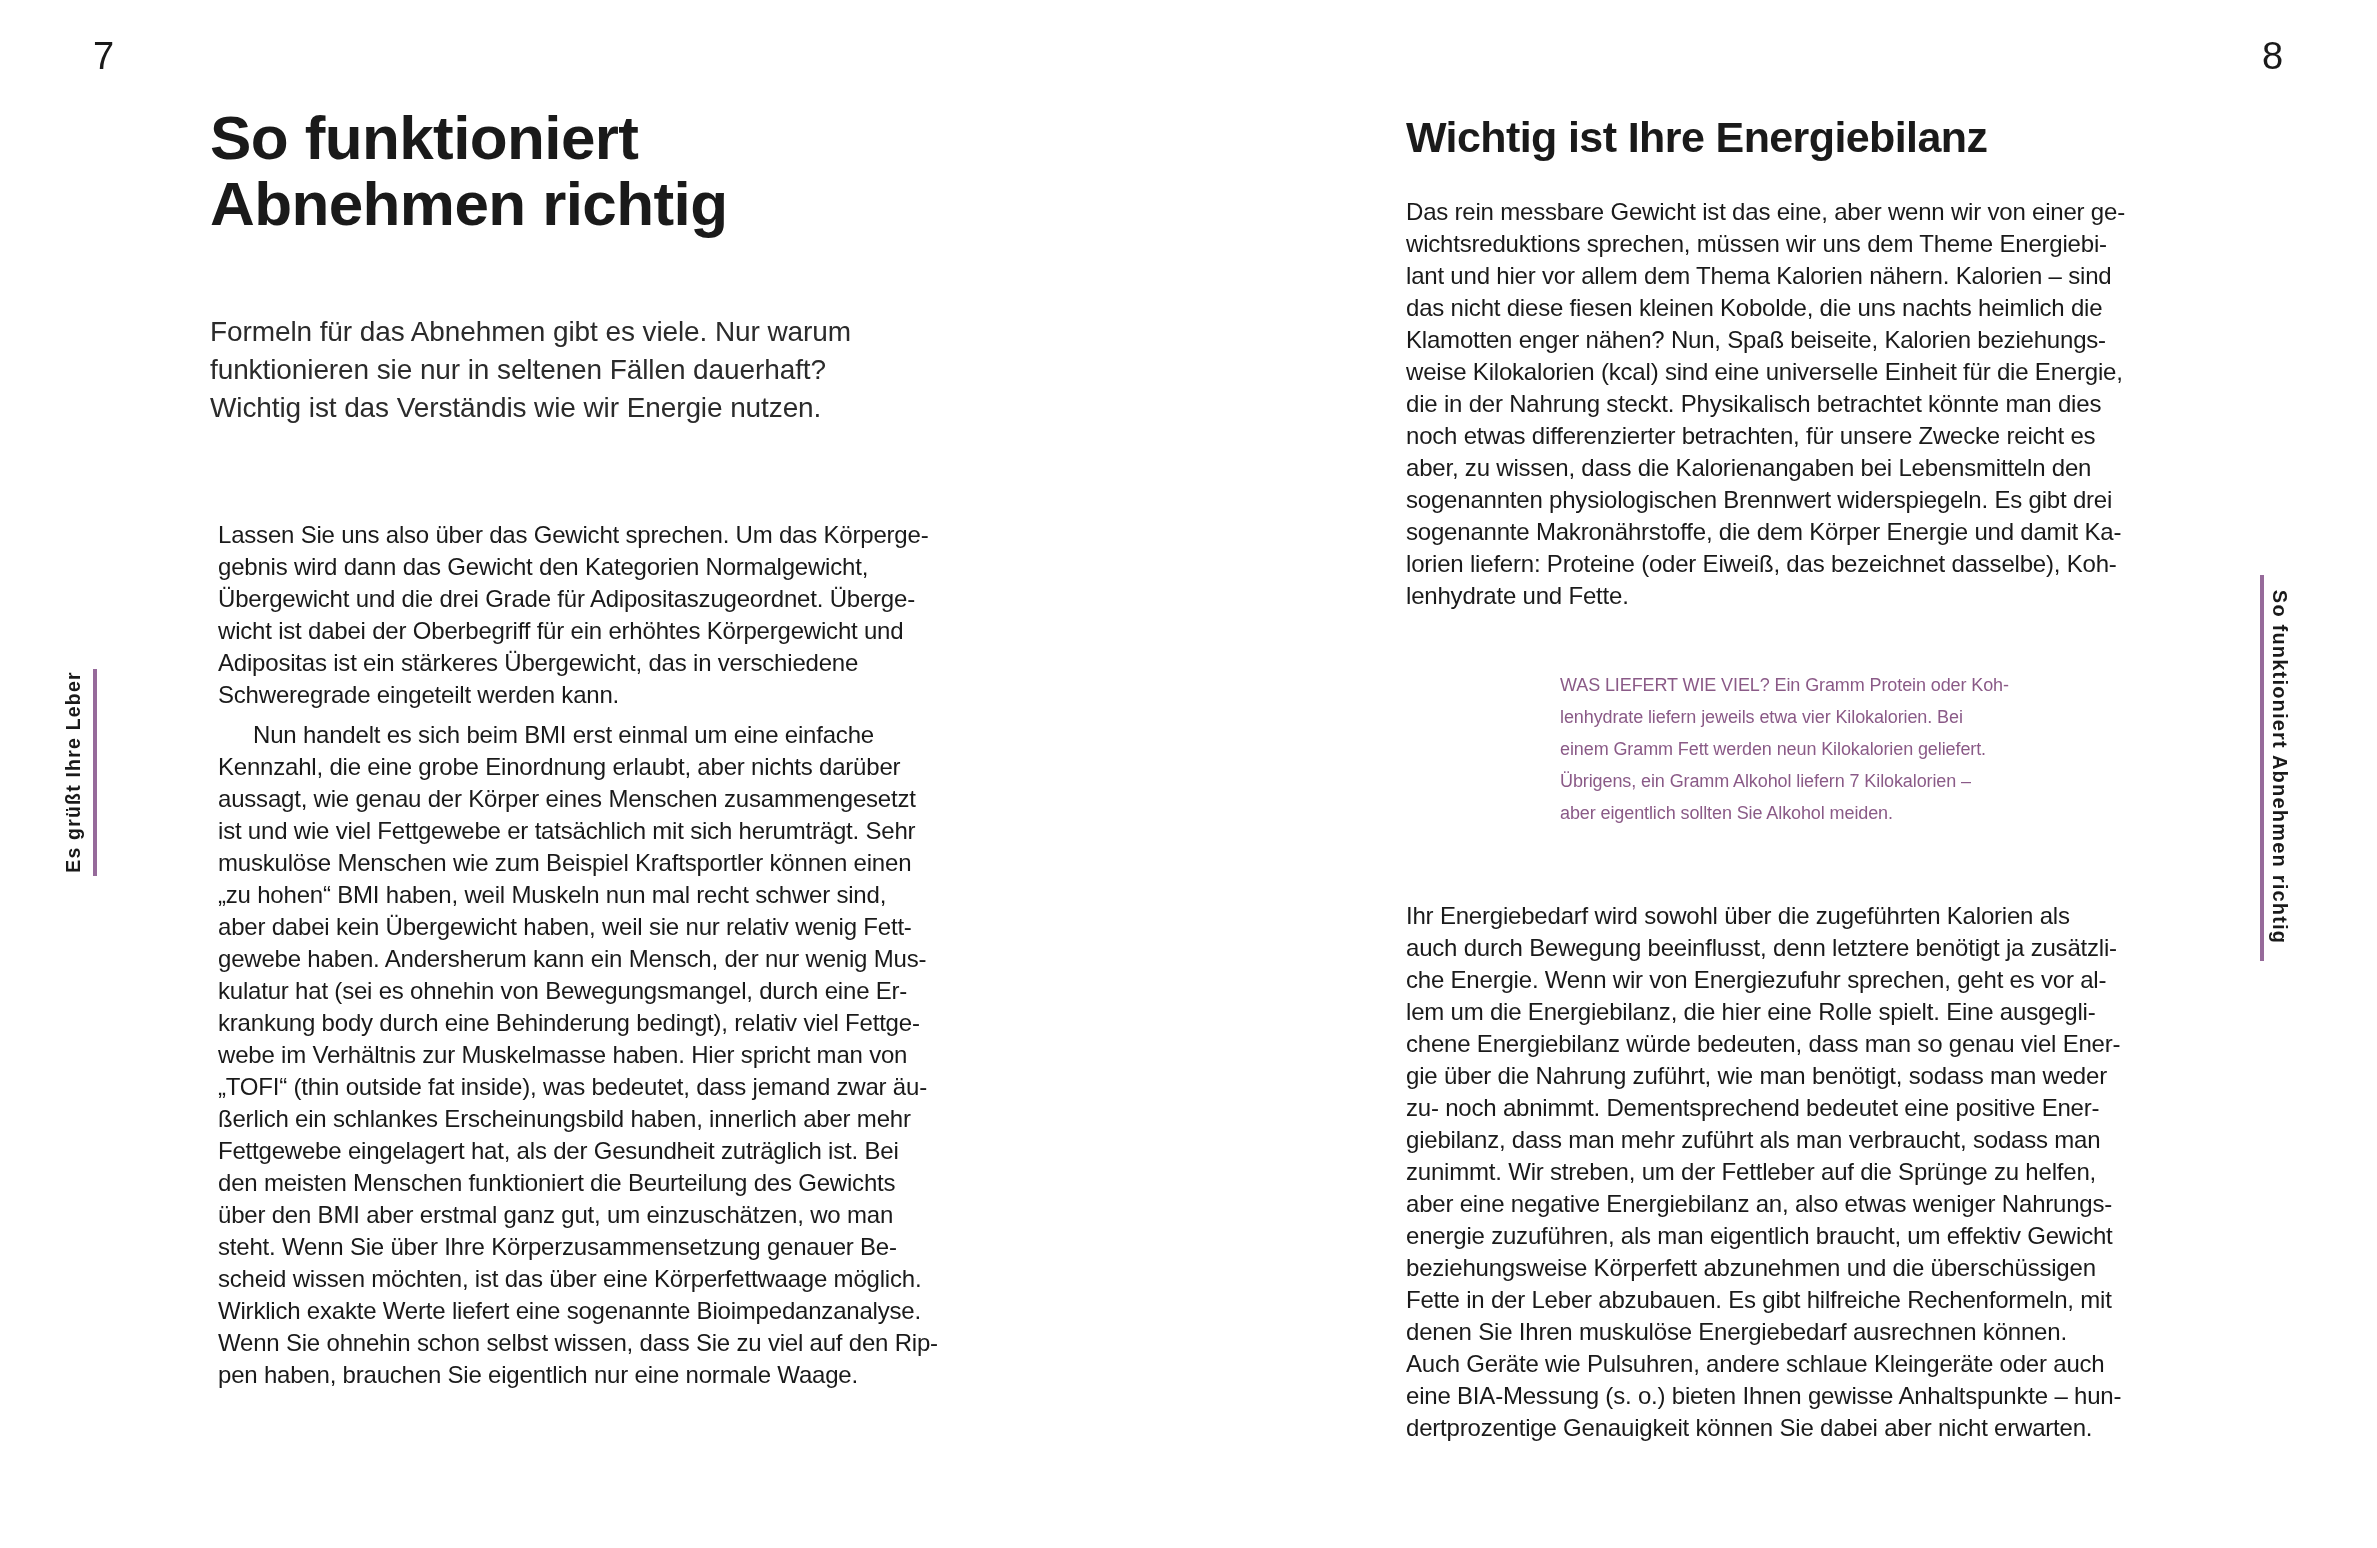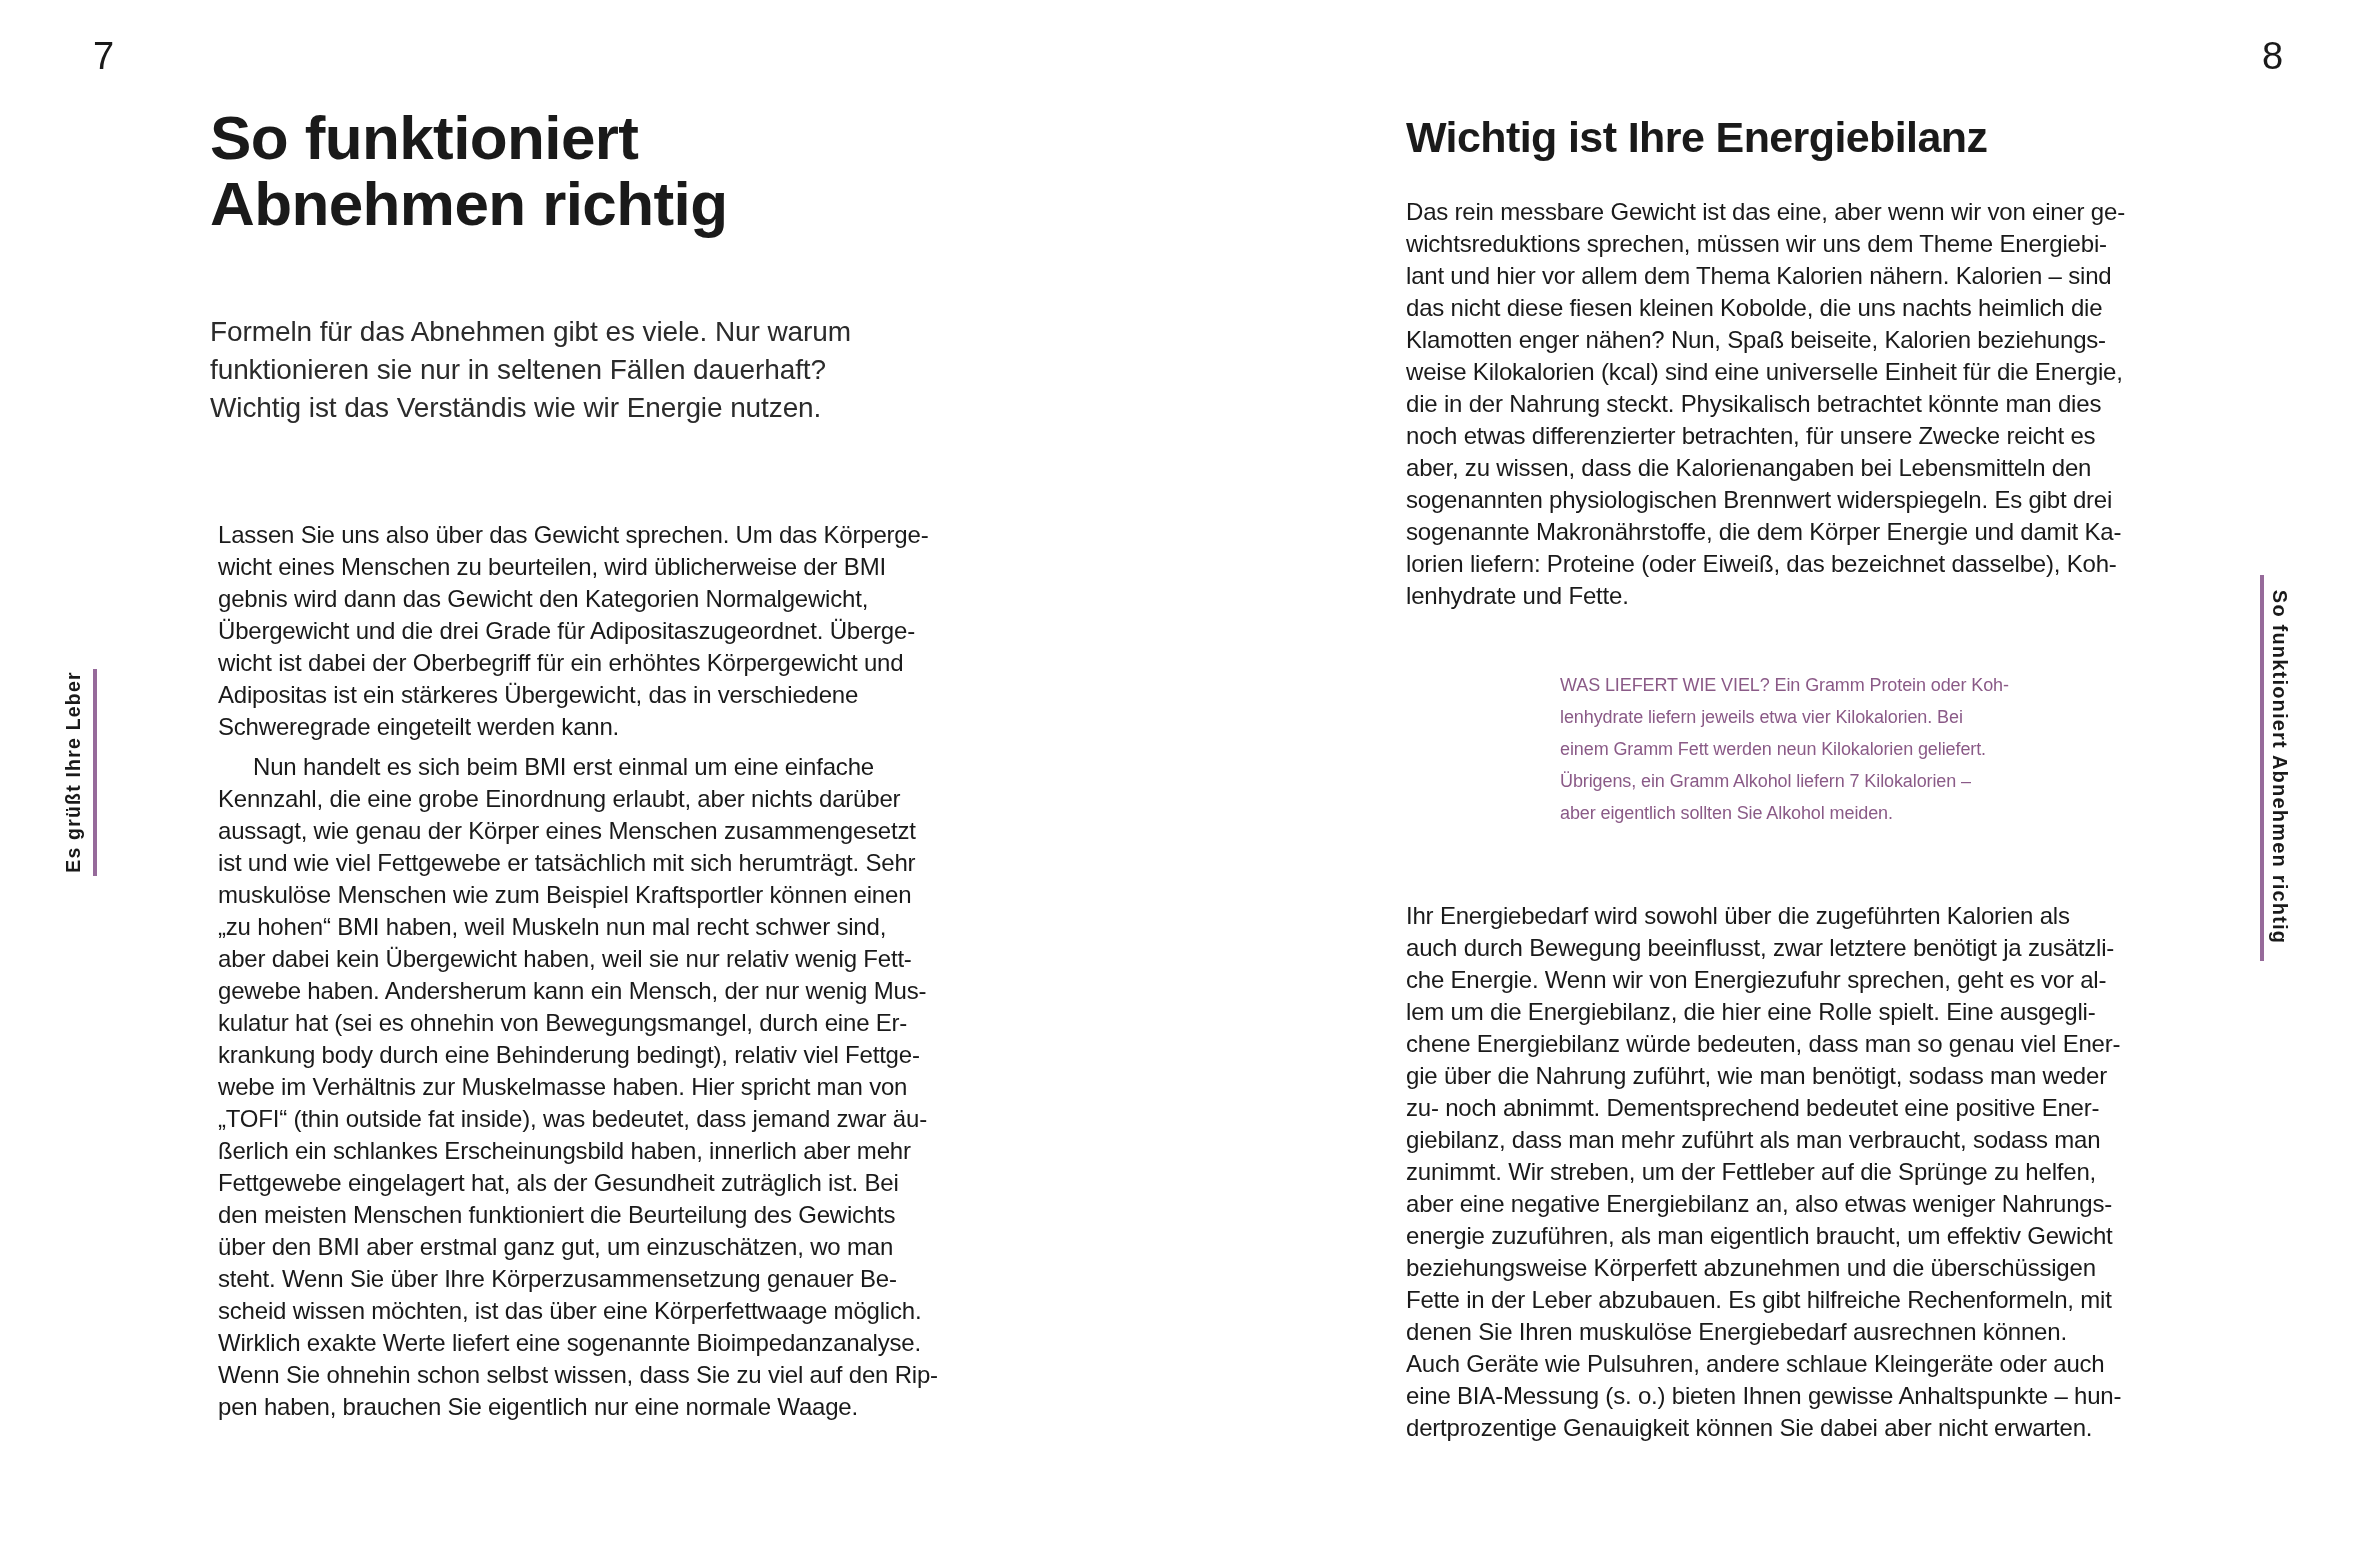--- a/index.html
+++ b/index.html
@@ -147,21 +147,20 @@
 
     <div class="intro">
         <div class="line">Formeln für das Abnehmen gibt es viele. Nur warum</div>
         <div class="line">funktionieren sie nur in seltenen Fällen dauerhaft?</div>
         <div class="line">Wichtig ist das Verständis wie wir Energie nutzen.</div>
       </div>
 
     <div class="body-col body-left">
       <div class="para">
           <div class="line">Lassen Sie uns also über das Gewicht sprechen. Um das Körperge-</div>
-          <div class="line">wicht eines Menschen zu beurteilen, wird üblicherweise der BMI</div>
           <div class="line">gebnis wird dann das Gewicht den Kategorien Normalgewicht,</div>
           <div class="line">Übergewicht und die drei Grade für Adipositaszugeordnet. Überge-</div>
           <div class="line">wicht ist dabei der Oberbegriff für ein erhöhtes Körpergewicht und</div>
           <div class="line">Adipositas ist ein stärkeres Übergewicht, das in verschiedene</div>
           <div class="line">Schweregrade eingeteilt werden kann.</div>
         </div>
       <div class="para para-indent">
           <div class="line">Nun handelt es sich beim BMI erst einmal um eine einfache</div>
           <div class="line">Kennzahl, die eine grobe Einordnung erlaubt, aber nichts darüber</div>
           <div class="line">aussagt, wie genau der Körper eines Menschen zusammengesetzt</div>
@@ -211,21 +210,21 @@
     <div class="callout" style="color: rgb(138, 90, 135);">
         <div class="line">WAS LIEFERT WIE VIEL? Ein Gramm Protein oder Koh-</div>
         <div class="line">lenhydrate liefern jeweils etwa vier Kilokalorien. Bei</div>
         <div class="line">einem Gramm Fett werden neun Kilokalorien geliefert.</div>
         <div class="line">Übrigens, ein Gramm Alkohol liefern 7 Kilokalorien –</div>
         <div class="line">aber eigentlich sollten Sie Alkohol meiden.</div>
       </div>
 
     <div class="body-col body-right-2">
         <div class="line">Ihr Energiebedarf wird sowohl über die zugeführten Kalorien als</div>
-        <div class="line">auch durch Bewegung beeinflusst, zwar letztere benötigt ja zusätzli-</div>
+        <div class="line">auch durch Bewegung beeinflusst, denn letztere benötigt ja zusätzli-</div>
         <div class="line">che Energie. Wenn wir von Energiezufuhr sprechen, geht es vor al-</div>
         <div class="line">lem um die Energiebilanz, die hier eine Rolle spielt. Eine ausgegli-</div>
         <div class="line">chene Energiebilanz würde bedeuten, dass man so genau viel Ener-</div>
         <div class="line">gie über die Nahrung zuführt, wie man benötigt, sodass man weder</div>
         <div class="line">zu- noch abnimmt. Dementsprechend bedeutet eine positive Ener-</div>
         <div class="line">giebilanz, dass man mehr zuführt als man verbraucht, sodass man</div>
         <div class="line">zunimmt. Wir streben, um der Fettleber auf die Sprünge zu helfen,</div>
         <div class="line">aber eine negative Energiebilanz an, also etwas weniger Nahrungs-</div>
         <div class="line">energie zuzuführen, als man eigentlich braucht, um effektiv Gewicht</div>
         <div class="line">beziehungsweise Körperfett abzunehmen und die überschüssigen</div>

